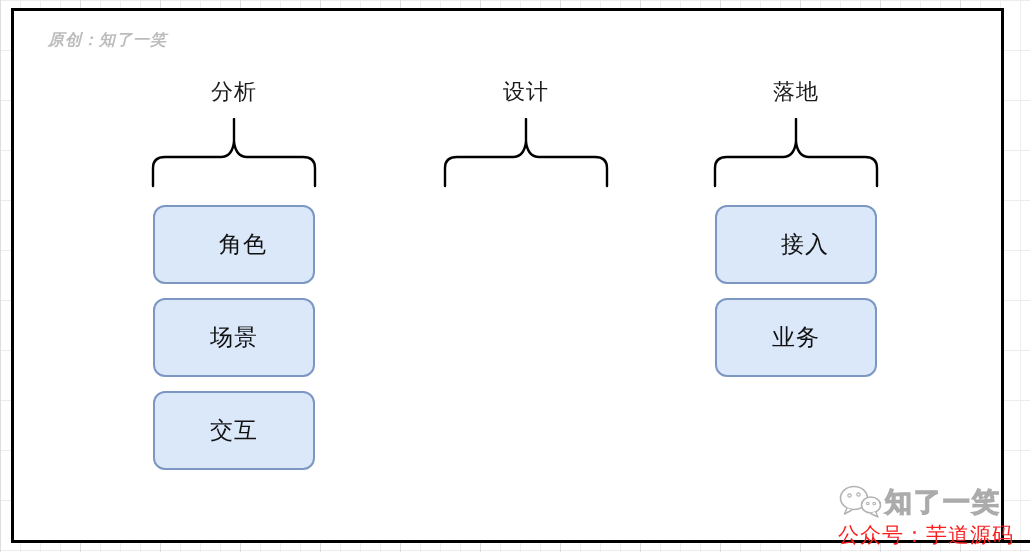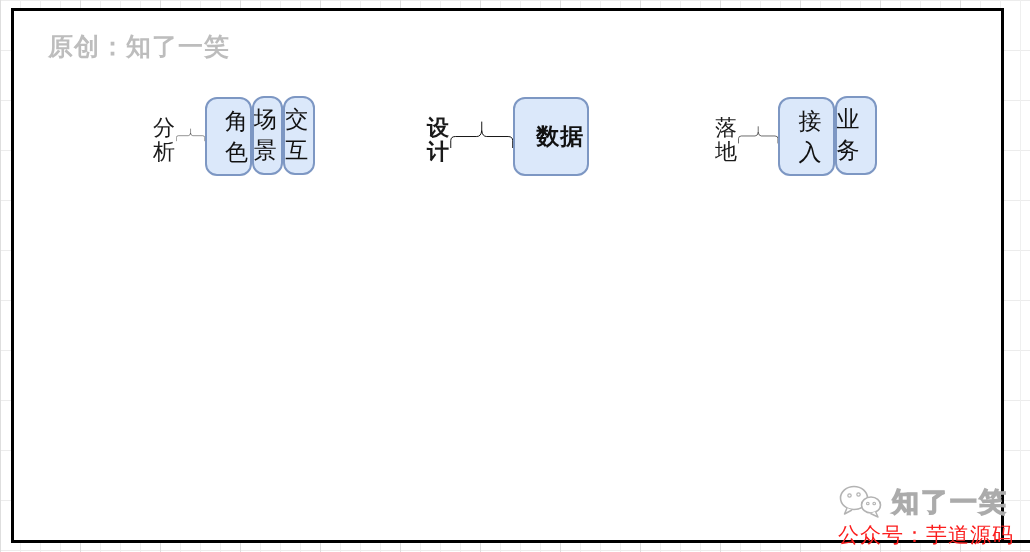--- a/index.html
+++ b/index.html
@@ -13,44 +13,44 @@
   }
   .frame{
     position:absolute;left:11px;top:8px;width:993px;height:535px;
     box-sizing:border-box;border:3px solid #000;background:#fff;z-index:1;
   }
   .frame-bottom-ext{
     position:absolute;left:1004px;top:540px;width:26px;height:3px;background:#000;z-index:1;
   }
   .credit{
     position:absolute;left:48px;top:30px;z-index:2;
-    font-size:25px;font-weight:bold;letter-spacing:1px;color:#bdbdbd;
+    font-size:16px;font-weight:bold;letter-spacing:1px;color:#bdbdbd;font-style:italic;
   }
   .column{
     position:absolute;top:80px;width:162px;z-index:2;
-    display:flex;flex-direction:row;align-items:center;
+    display:flex;flex-direction:column;align-items:center;
   }
   .col-header{
     font-size:22px;line-height:24px;height:24px;color:#1a1a1a;letter-spacing:1px;
   }
   .brace{margin-top:14px;display:block;}
   .node{
     box-sizing:border-box;width:162px;height:79px;margin-top:14px;
     background:#dbe8fa;border:2px solid #7d97c3;border-radius:12px;
     display:flex;align-items:center;justify-content:center;
     font-size:23px;color:#111;letter-spacing:1px;
   }
   .brace + .node{margin-top:17px;padding-left:18px;}
   .wm{position:absolute;left:838px;top:484px;width:195px;z-index:3;}
   .wm-row1{display:flex;align-items:center;}
   .wm-name{
     font-family:"Liberation Serif", serif;
     font-size:27px;font-weight:bold;letter-spacing:2px;color:#ffffff;
     -webkit-text-stroke:1.2px #ababab;text-shadow:0 0 1px #c9c9c9;
-    white-space:nowrap;margin-left:10px;
+    white-space:nowrap;margin-left:3px;
   }
   .wm-account{
     font-family:"Liberation Serif", serif;
     font-size:21px;color:#fb1d1d;letter-spacing:1px;white-space:nowrap;margin-top:1px;
   }
 </style>
 </head>
 <body>
 
 <div class="page">
@@ -63,27 +63,26 @@
       <div class="column" style="left: 153px;">
         <div class="col-header">分析</div>
         <svg class="brace" width="166" height="70" viewBox="0 0 166 70">
           <path d="M83 1 V24" fill="none" stroke="#000" stroke-width="2.4" stroke-linecap="round"></path>
           <path d="M2 68 V50 Q2 39 14 39 H70 Q81 39 83 24 Q85 39 96 39 H152 Q164 39 164 50 V68" fill="none" stroke="#000" stroke-width="2.4" stroke-linecap="round" stroke-linejoin="round"></path>
         </svg>
         <div class="node">角色</div>
         <div class="node">场景</div>
         <div class="node">交互</div>
       </div>
-      <div class="column" style="left: 427px; font-weight: bold;">
+      <div class="column" style="left: 445px;">
         <div class="col-header">设计</div>
         <svg class="brace" width="166" height="70" viewBox="0 0 166 70">
           <path d="M83 1 V24" fill="none" stroke="#000" stroke-width="2.4" stroke-linecap="round"></path>
           <path d="M2 68 V50 Q2 39 14 39 H70 Q81 39 83 24 Q85 39 96 39 H152 Q164 39 164 50 V68" fill="none" stroke="#000" stroke-width="2.4" stroke-linecap="round" stroke-linejoin="round"></path>
         </svg>
-        <div class="node">数据</div>
       </div>
       <div class="column" style="left: 715px; font-family: Liberation Serif, serif;">
         <div class="col-header">落地</div>
         <svg class="brace" width="166" height="70" viewBox="0 0 166 70">
           <path d="M83 1 V24" fill="none" stroke="#000" stroke-width="2.4" stroke-linecap="round"></path>
           <path d="M2 68 V50 Q2 39 14 39 H70 Q81 39 83 24 Q85 39 96 39 H152 Q164 39 164 50 V68" fill="none" stroke="#000" stroke-width="2.4" stroke-linecap="round" stroke-linejoin="round"></path>
         </svg>
         <div class="node">接入</div>
         <div class="node">业务</div>
       </div>

